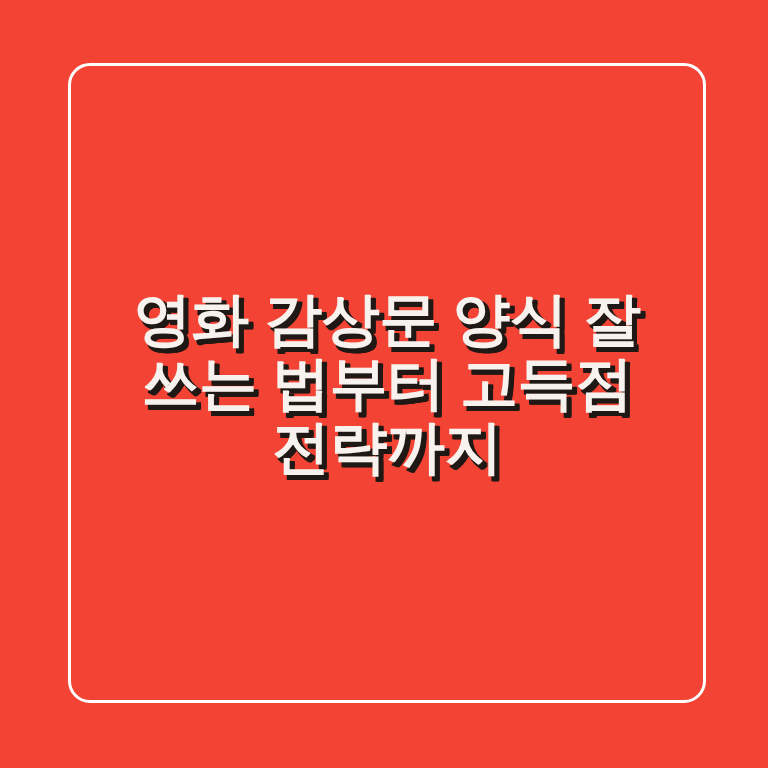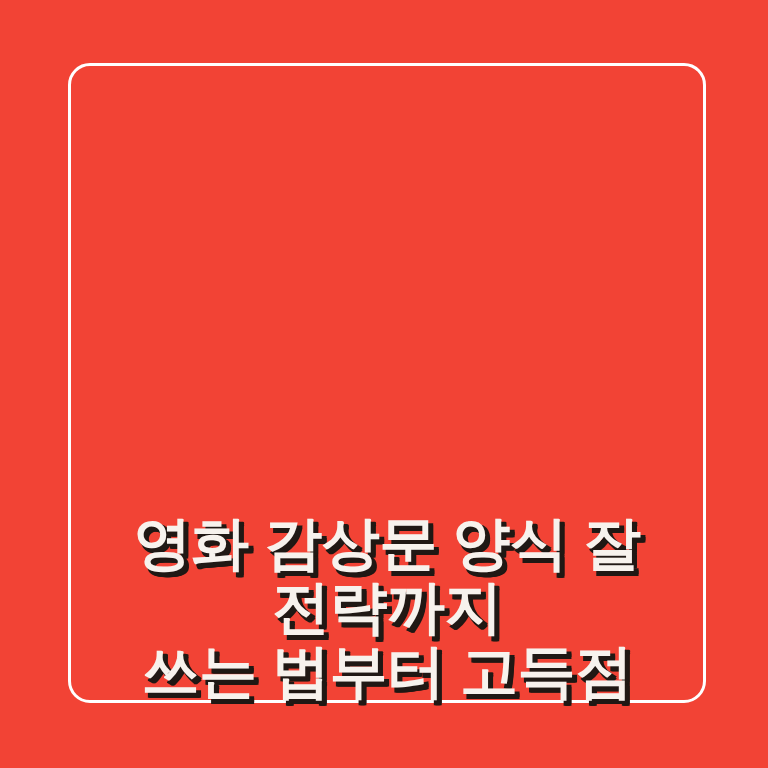--- a/index.html
+++ b/index.html
@@ -43,21 +43,21 @@
   #headline {
     position: absolute;
     left: 68px;
     top: 63px;
     width: 638px;
     height: 640px;
     box-sizing: border-box;
     display: flex;
     flex-direction: column;
     align-items: center;
-    justify-content: flex-end;
+    justify-content: center;
     padding: 0 26px;
   }
 
   .headline-line {
     display: block;
     width: 100%;
     text-align: center;
     font-size: 58px;
     line-height: 64px;
     font-weight: 800;
@@ -68,17 +68,17 @@
 </style>
 </head>
 <body>
 
 <div id="canvas" style="background-color: rgb(242, 67, 53);">
 
   <div id="frame" style="border-color: rgb(255, 255, 255); border-width: 3px; border-radius: 22px;"></div>
 
   <div id="headline">
     <span class="headline-line" style="color: rgb(247, 242, 237); text-shadow: rgb(32, 24, 20) 4px 4px 0px, rgb(32, 24, 20) 3px 5px 0px, rgb(32, 24, 20) 5px 3px 0px, rgb(32, 24, 20) 5px 5px 0px, rgb(32, 24, 20) 4px 5px 0px;">영화 감상문 양식 잘</span>
+    <span class="headline-line" style="color: rgb(247, 242, 237); text-shadow: rgb(32, 24, 20) 4px 4px 0px, rgb(32, 24, 20) 3px 5px 0px, rgb(32, 24, 20) 5px 3px 0px, rgb(32, 24, 20) 5px 5px 0px, rgb(32, 24, 20) 4px 5px 0px;">쓰는 법부터 고득점</span>
     <span class="headline-line" style="color: rgb(247, 242, 237); text-shadow: rgb(32, 24, 20) 4px 4px 0px, rgb(32, 24, 20) 3px 5px 0px, rgb(32, 24, 20) 5px 3px 0px, rgb(32, 24, 20) 5px 5px 0px, rgb(32, 24, 20) 4px 5px 0px;">전략까지</span>
-    <span class="headline-line" style="color: rgb(247, 242, 237); text-shadow: rgb(32, 24, 20) 4px 4px 0px, rgb(32, 24, 20) 3px 5px 0px, rgb(32, 24, 20) 5px 3px 0px, rgb(32, 24, 20) 5px 5px 0px, rgb(32, 24, 20) 4px 5px 0px;">쓰는 법부터 고득점</span>
   </div>
 
 </div>
 
 </body></html>

